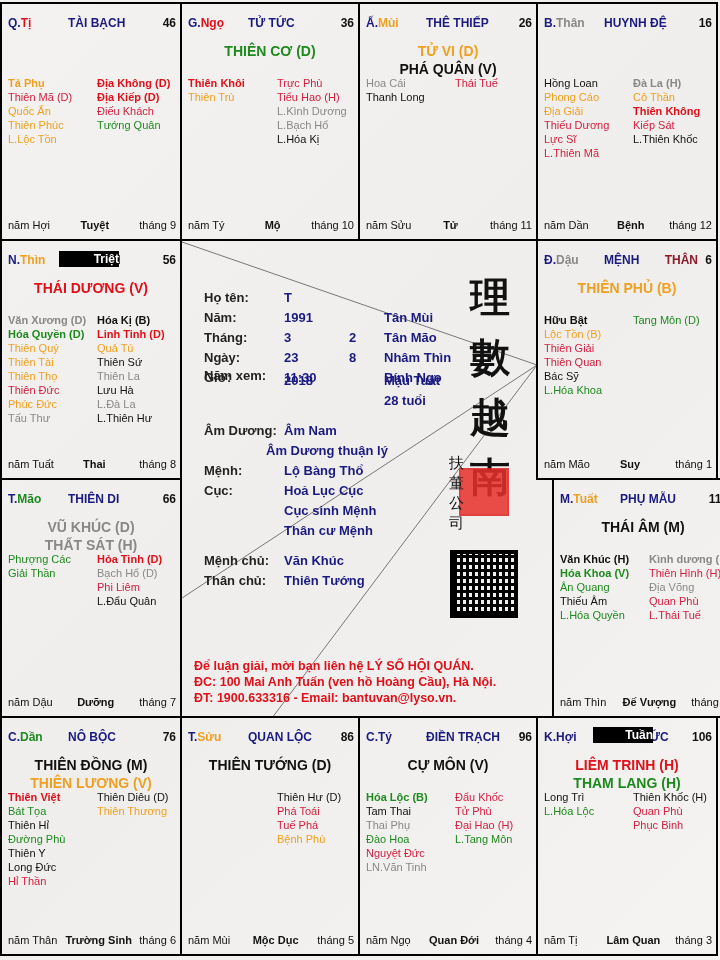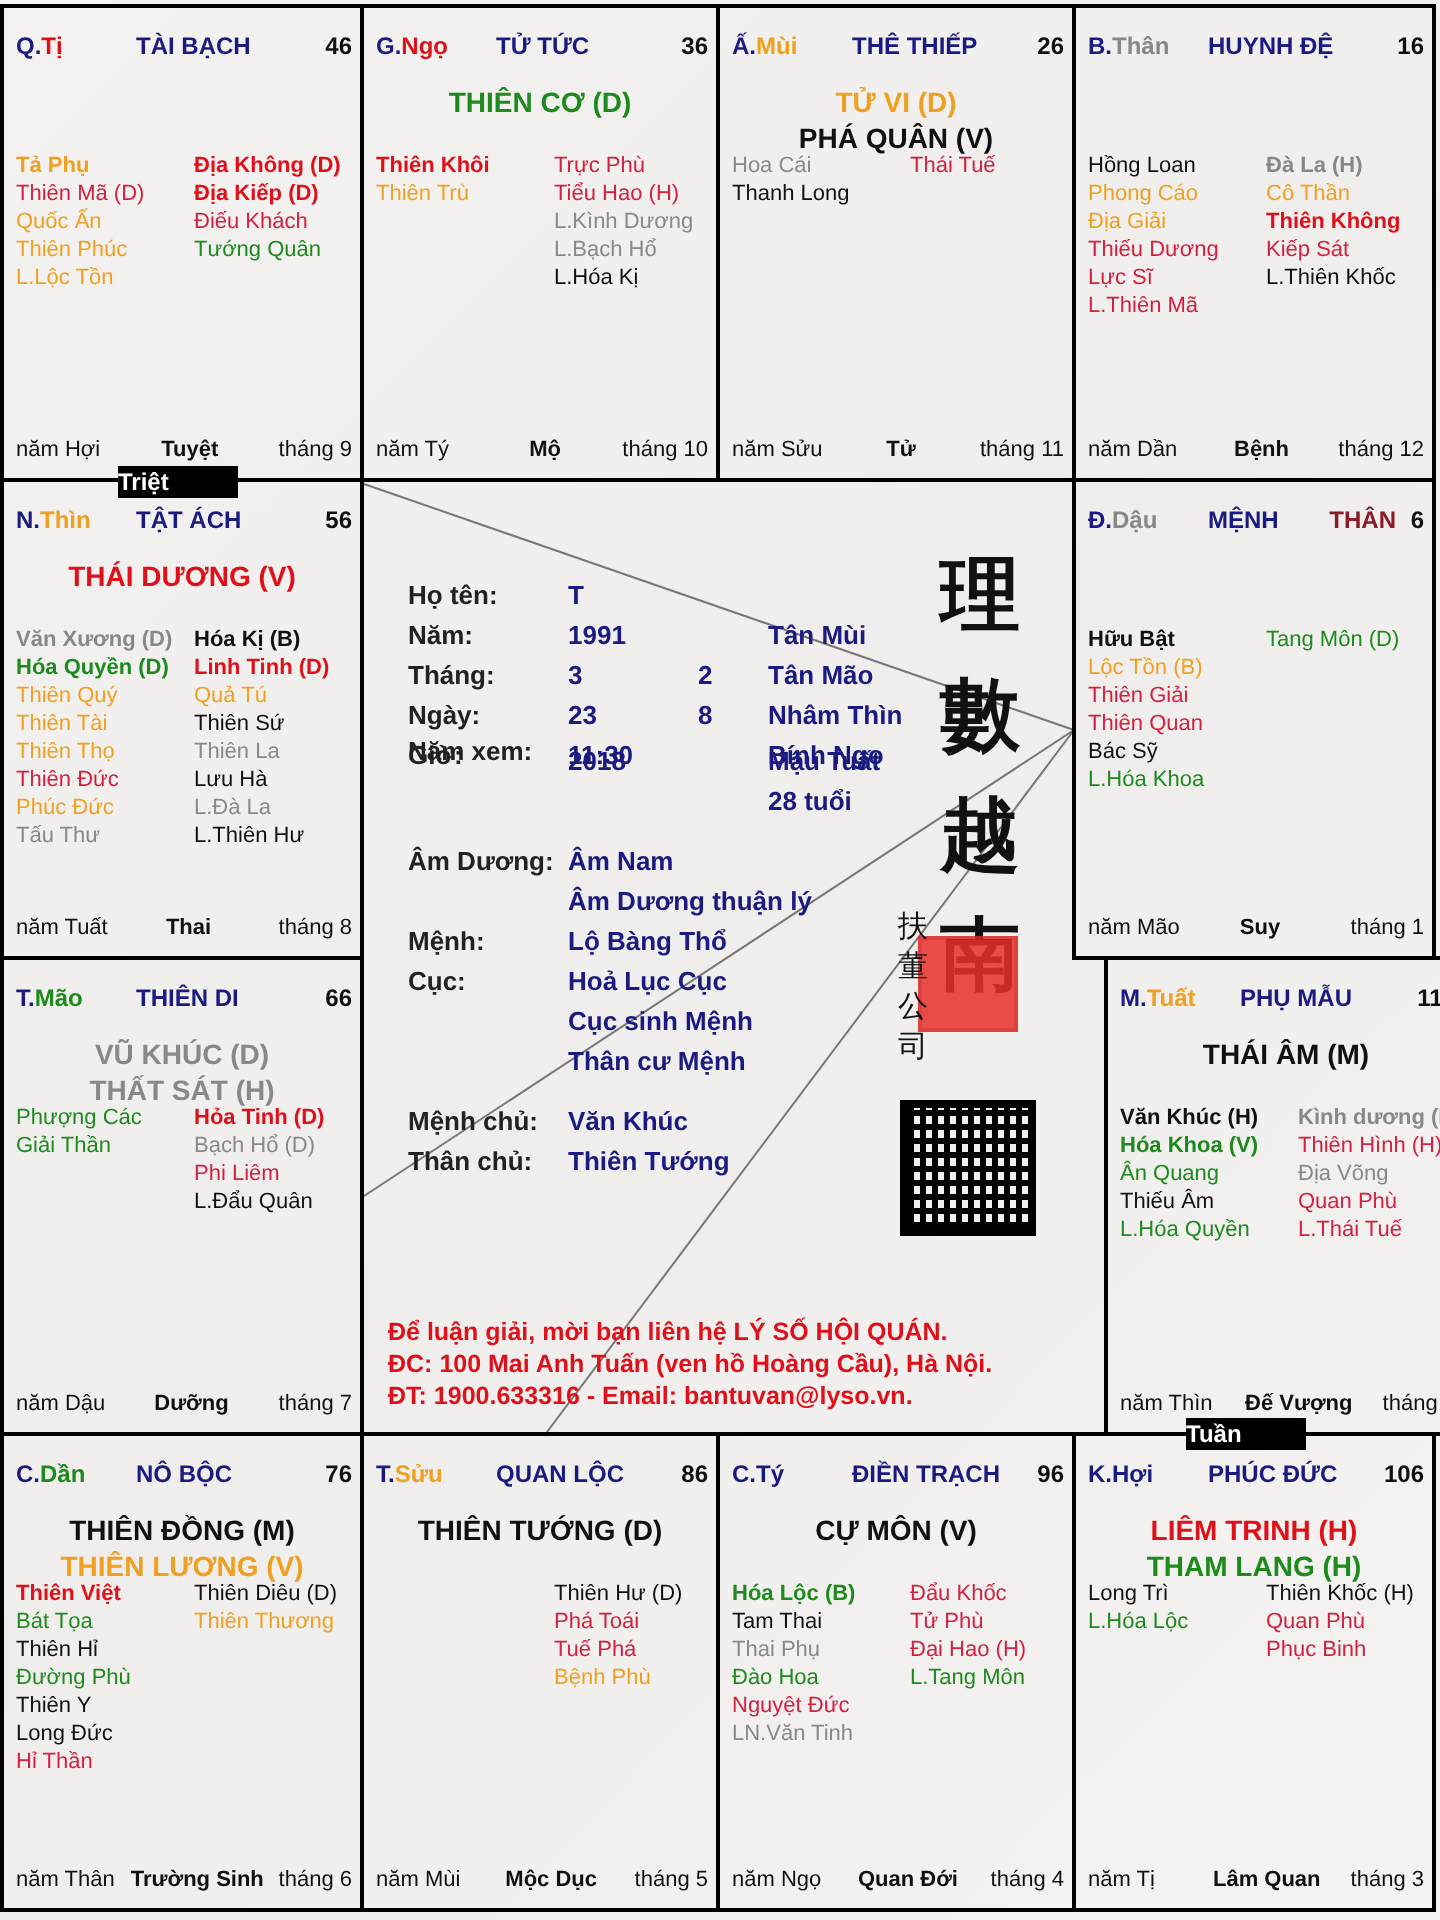--- a/index.html
+++ b/index.html
@@ -22,21 +22,21 @@
   .stars { position: absolute; left: 6px; right: 4px; }
   .col { position: absolute; top: 0; font-size: 11px; line-height: 14px; white-space: nowrap; }
   .col.l { left: 0; }
   .col.r { left: 89px; }
   .col div { height: 14px; }
   .b { font-weight: bold; }
   .foot { position: absolute; left: 6px; right: 4px; bottom: 6px; height: 14px; font-size: 11px; color: #111; }
   .foot .y { position: absolute; left: 0; }
   .foot .st { position: absolute; left: 50%; transform: translateX(-40%); font-weight: bold; }
   .foot .m { position: absolute; right: 0; }
-  .tag { position: absolute; background: #000; color: #fff; font-weight: bold; font-size: 12px; text-align: left; width: 60px; height: 16px; line-height: 16px; }
+  .tag { position: absolute; background: #000; color: #fff; font-weight: bold; font-size: 12px; text-align: right; width: 60px; height: 16px; line-height: 16px; margin-top: 18px; }
   #center { position: absolute; left: 182px; top: 242px; width: 356px; height: 476px; }
   .info { position: absolute; color: #1a1a80; font-size: 13px; font-weight: bold; }
   .lbl { position: absolute; color: #222; font-size: 13px; font-weight: bold; }
   .contact { position: absolute; left: 12px; color: #e0101a; font-size: 12.5px; font-weight: bold; line-height: 15px; }
   .cal { position: absolute; font-family: "DejaVu Serif", serif; font-size: 40px; font-weight: bold; color: #111; }
   .cal-s { position: absolute; font-family: "DejaVu Serif", serif; font-size: 15px; color: #111; }
   .seal { position: absolute; border: 2px solid #d22; background: #e8302a; opacity: .85; }
   .qr { position: absolute; background:
       repeating-linear-gradient(90deg, #000 0 3px, transparent 3px 6px),
       repeating-linear-gradient(0deg, #000 0 3px, transparent 3px 7px); background-blend-mode: multiply; }
@@ -171,20 +171,23 @@
         </div>
       </div>
       <div class="foot">
         <span class="y">năm Tuất</span>
         <span class="st">Thai</span>
         <span class="m">tháng 8</span>
       </div>
     </div>
     <div class="cell" style="left: 536px; top: 239px; width: 182px; height: 241px;">
       <div class="head"><span class="can">Đ.</span><span class="branch" style="color:#888888">Dậu</span><span class="pname">MỆNH</span><span class="than">THÂN</span><span class="age">6</span></div>
+      <div class="main" style="top:38px">
+        <div style="color:#f0a020">THIÊN PHỦ (B)</div>
+      </div>
       <div class="stars" style="top:72px">
         <div class="col l">
           <div class="b" style="color:#111111">Hữu Bật</div>
           <div class="" style="color:#f0a020">Lộc Tồn (B)</div>
           <div class="" style="color:#d42040">Thiên Giải</div>
           <div class="" style="color:#d42040">Thiên Quan</div>
           <div class="" style="color:#111111">Bác Sỹ</div>
           <div class="" style="color:#1e8a1e">L.Hóa Khoa</div>
         </div>
         <div class="col r">
@@ -368,21 +371,21 @@
       <span class="lbl" style="left:22px;top:128px">Giờ:</span>
       <span class="info" style="left:102px;top:128px">11:30</span>
       <span class="info" style="left:167px;top:128px"></span>
       <span class="info" style="left:202px;top:128px">Bính Ngọ</span>
       <span class="lbl" style="left:22px;top:126px">Năm xem:</span>
       <span class="info" style="left:102px;top:131px">2018</span>
       <span class="info" style="left:202px;top:131px">Mậu Tuất</span>
       <span class="info" style="left:202px;top:151px">28 tuổi</span>
       <span class="lbl" style="left:22px;top:181px">Âm Dương:</span>
       <span class="info" style="left:102px;top:181px">Âm Nam</span>
-      <span class="info" style="left:102px;top:201px">Âm Dương thuận lý</span>
+      <span class="info" style="left:84px;top:201px">Âm Dương thuận lý</span>
       <span class="lbl" style="left:22px;top:221px">Mệnh:</span>
       <span class="info" style="left:102px;top:221px">Lộ Bàng Thổ</span>
       <span class="lbl" style="left:22px;top:241px">Cục:</span>
       <span class="info" style="left:102px;top:241px">Hoả Lục Cục</span>
       <span class="info" style="left:102px;top:261px">Cục sinh Mệnh</span>
       <span class="info" style="left:102px;top:281px">Thân cư Mệnh</span>
       <span class="lbl" style="left:22px;top:311px">Mệnh chủ:</span>
       <span class="info" style="left:102px;top:311px">Văn Khúc</span>
       <span class="lbl" style="left:22px;top:331px">Thân chủ:</span>
       <span class="info" style="left:102px;top:331px">Thiên Tướng</span>

